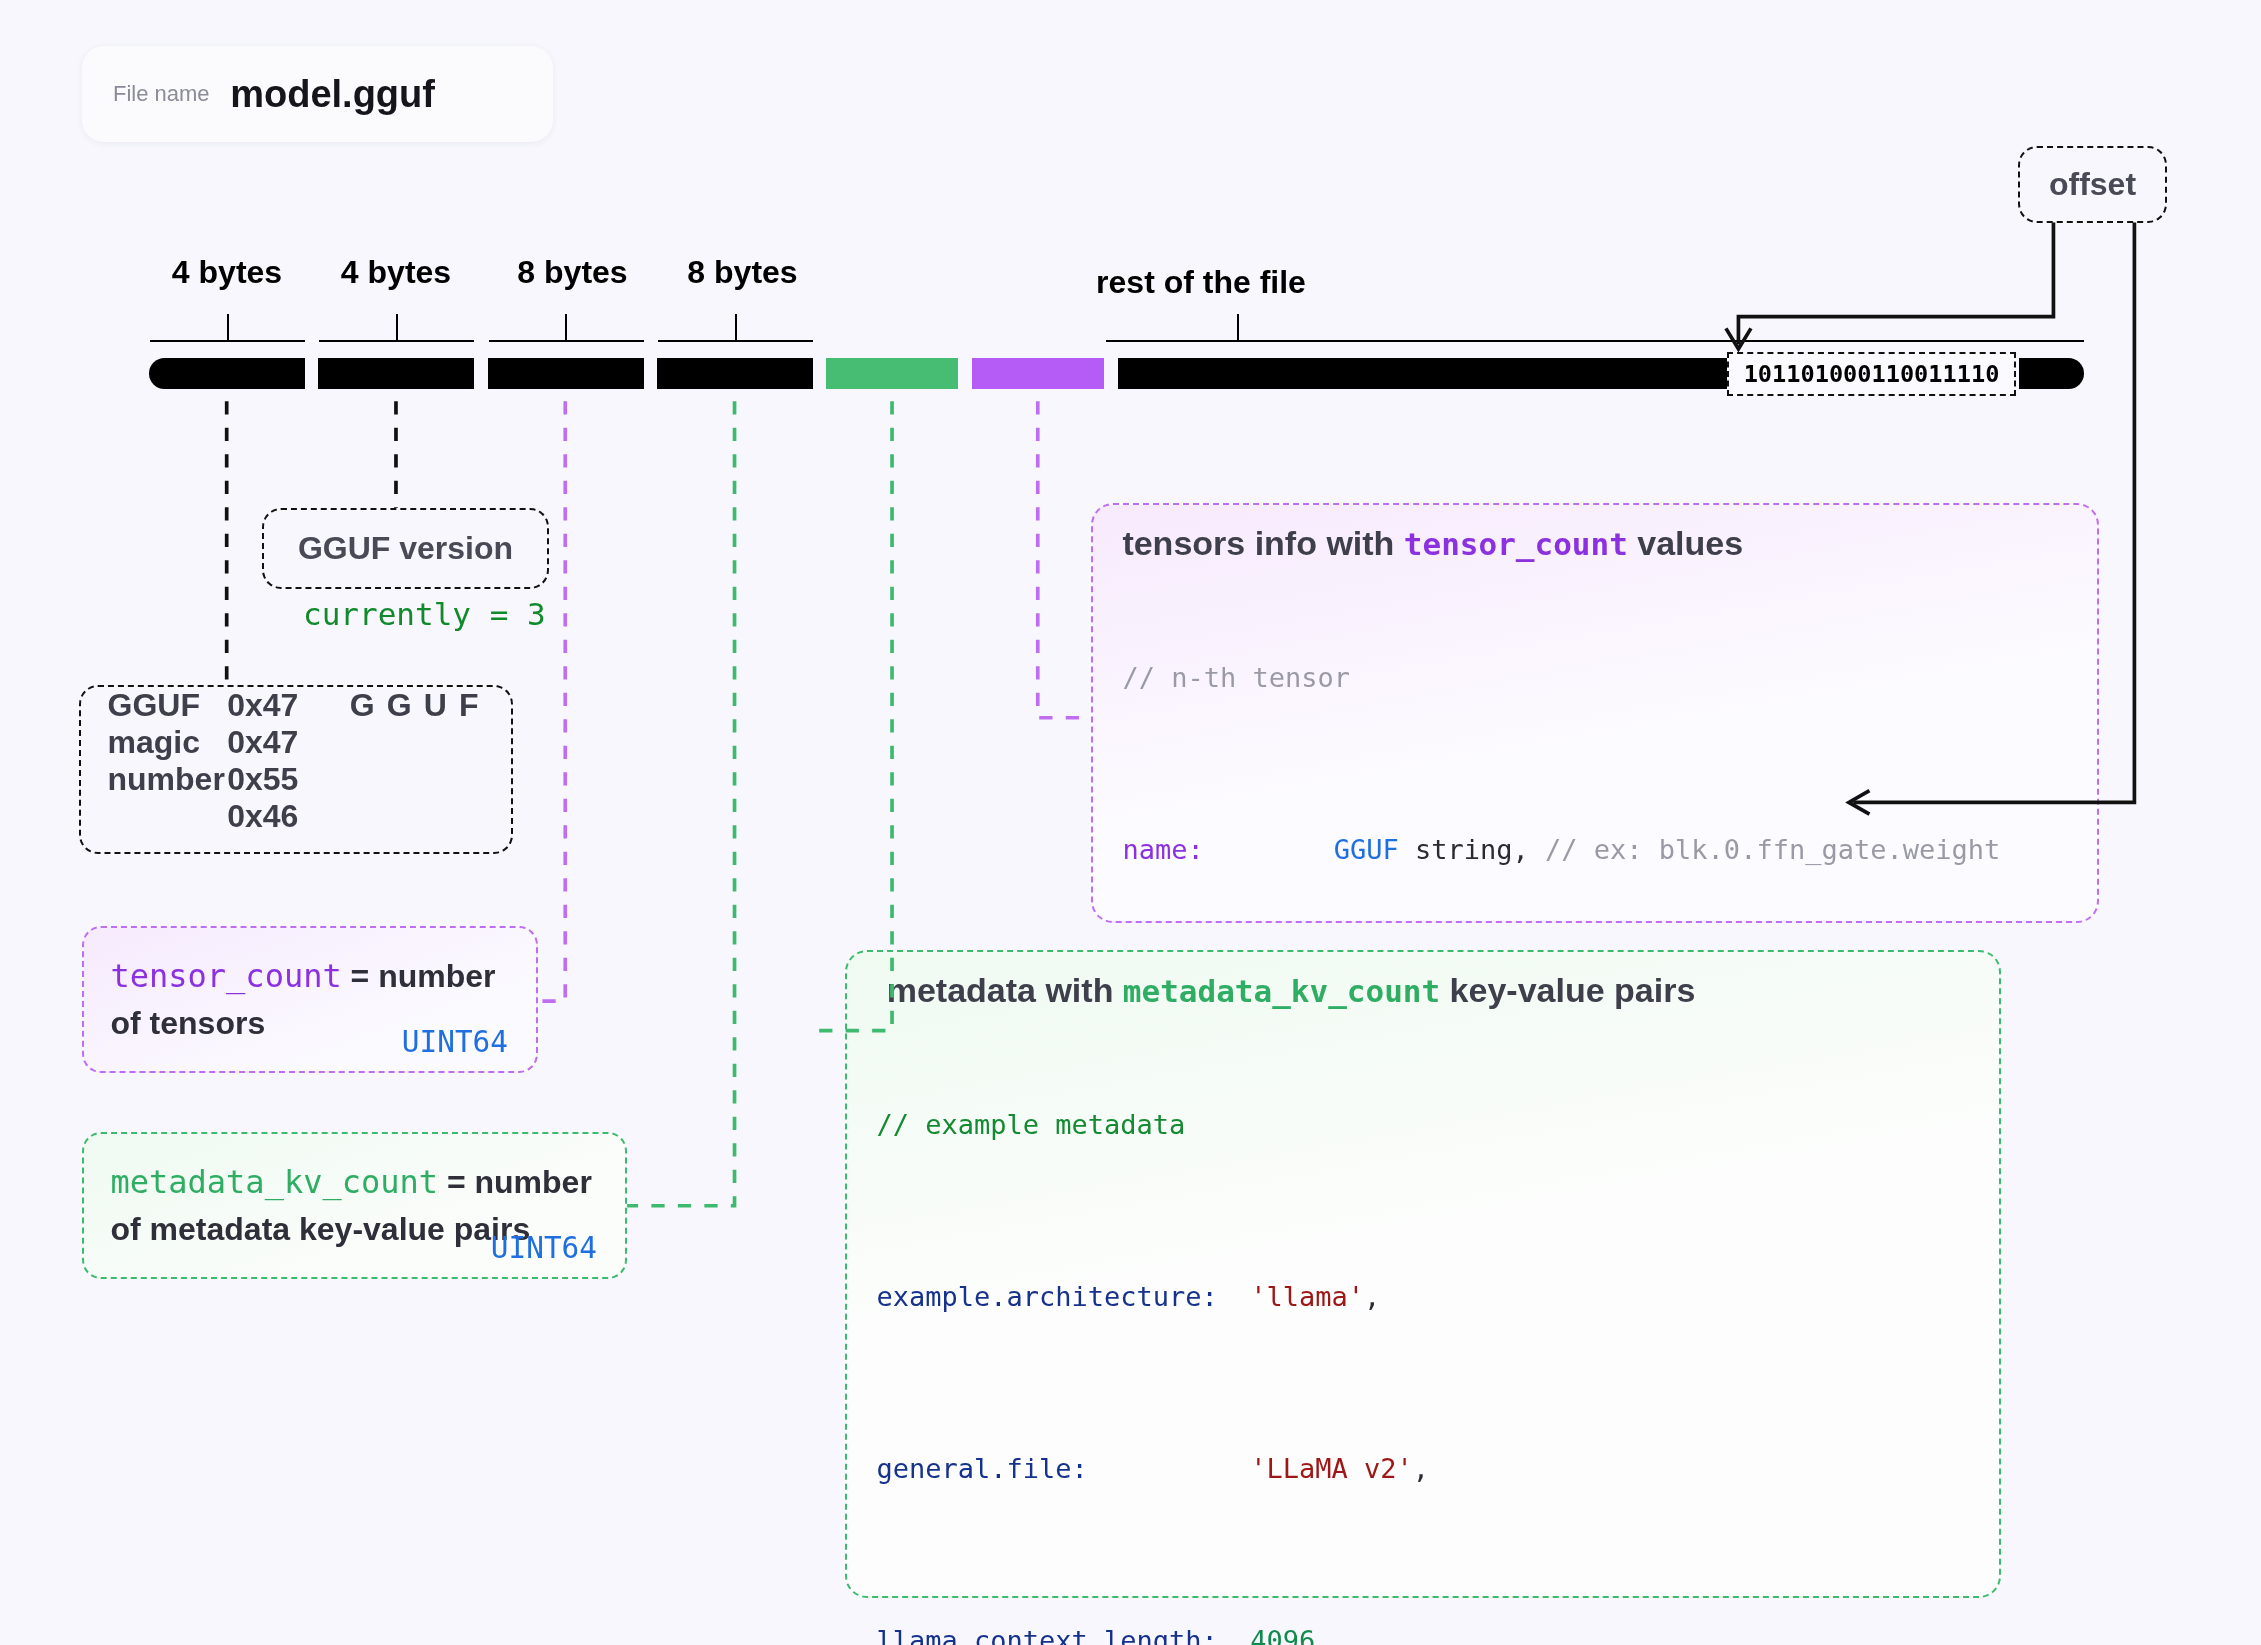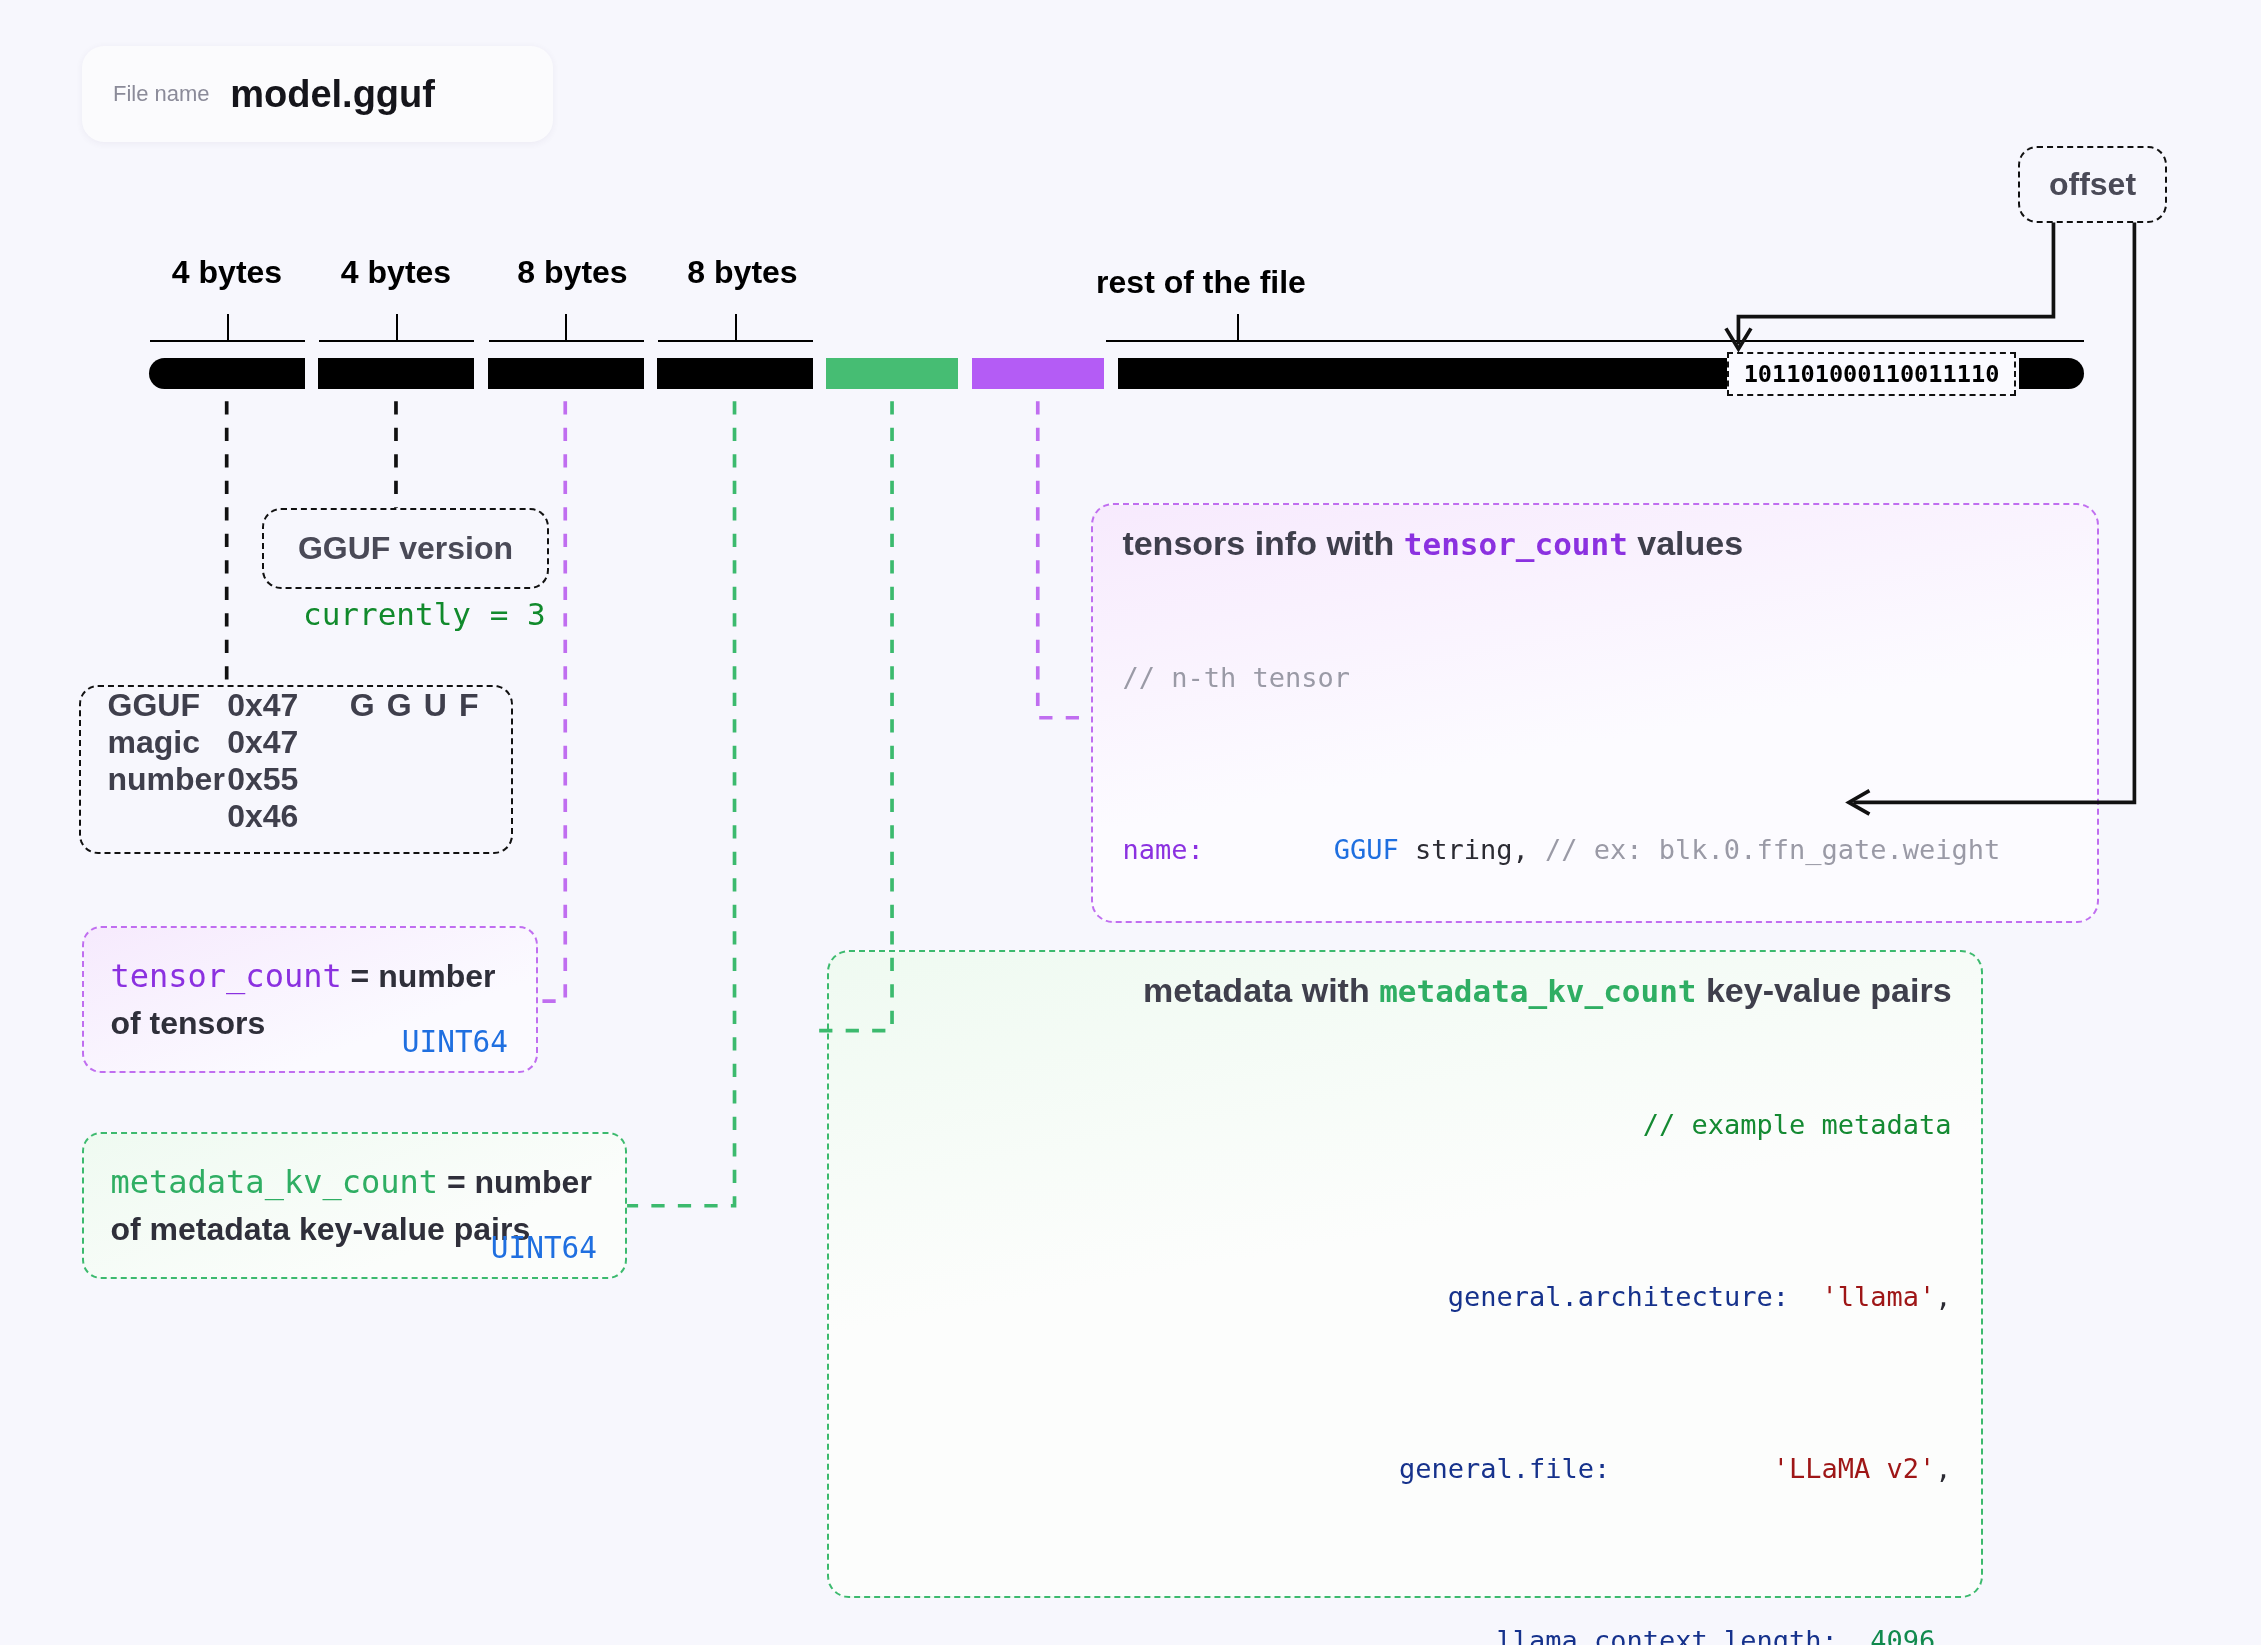--- a/index.html
+++ b/index.html
@@ -128,24 +128,23 @@
   .panel{
     position:absolute;box-sizing:border-box;border-radius:22px;
     padding:19px 29.4px 22px 29.4px;
   }
   #tensors-panel{
     left:1091px;top:503px;width:1008px;height:420px;
     border:2.9px dashed #c06ef0;
     background:linear-gradient(170deg,#f7eafd 0%,#fcfbff 55%);
   }
   #metadata-panel{
-    left:827px;top:950px;width:1156px;height:648px;
+    left:845px;top:950px;width:1156px;height:648px;
     border:2.9px dashed #3cba6e;
     background:linear-gradient(170deg,#effaf1 0%,#fcfdfc 45%);
-    text-align:right;
   }
   .panel-head{
     font-size:34px;font-weight:700;color:#3f3f4c;margin-bottom:7.4px;white-space:nowrap;
   }
   .code{
     font-family:"DejaVu Sans Mono", monospace;
     font-size:27px;line-height:43px;white-space:pre;color:#2b2b33;
   }
   .cm{color:#9a9aa6;}       
   .cm-green{color:#148a32;} 
@@ -263,21 +262,21 @@
   </div>
 </div>
 
 <div class="panel" id="metadata-panel">
   <div class="panel-head" style="margin-left:10.3px;">
     <span>metadata with </span><span class="mono c-green" style="font-size:31px;">metadata_kv_count</span><span> key-value pairs</span>
   </div>
   <div class="code">
     <div class="cm-green">// example metadata</div>
 
-    <div><span class="key-navy">general.architecture:</span><span>  </span><span class="str-red">'llama'</span><span class="plain">,</span></div>
+    <div><span class="key-navy">example.architecture:</span><span>  </span><span class="str-red">'llama'</span><span class="plain">,</span></div>
 
     <div><span class="key-navy">general.file:</span><span>          </span><span class="str-red">'LLaMA v2'</span><span class="plain">,</span></div>
 
     <div><span class="key-navy">llama.context_length:</span><span>  </span><span class="num-green">4096</span><span class="plain">,</span></div>
 
     
 
     
 
     

